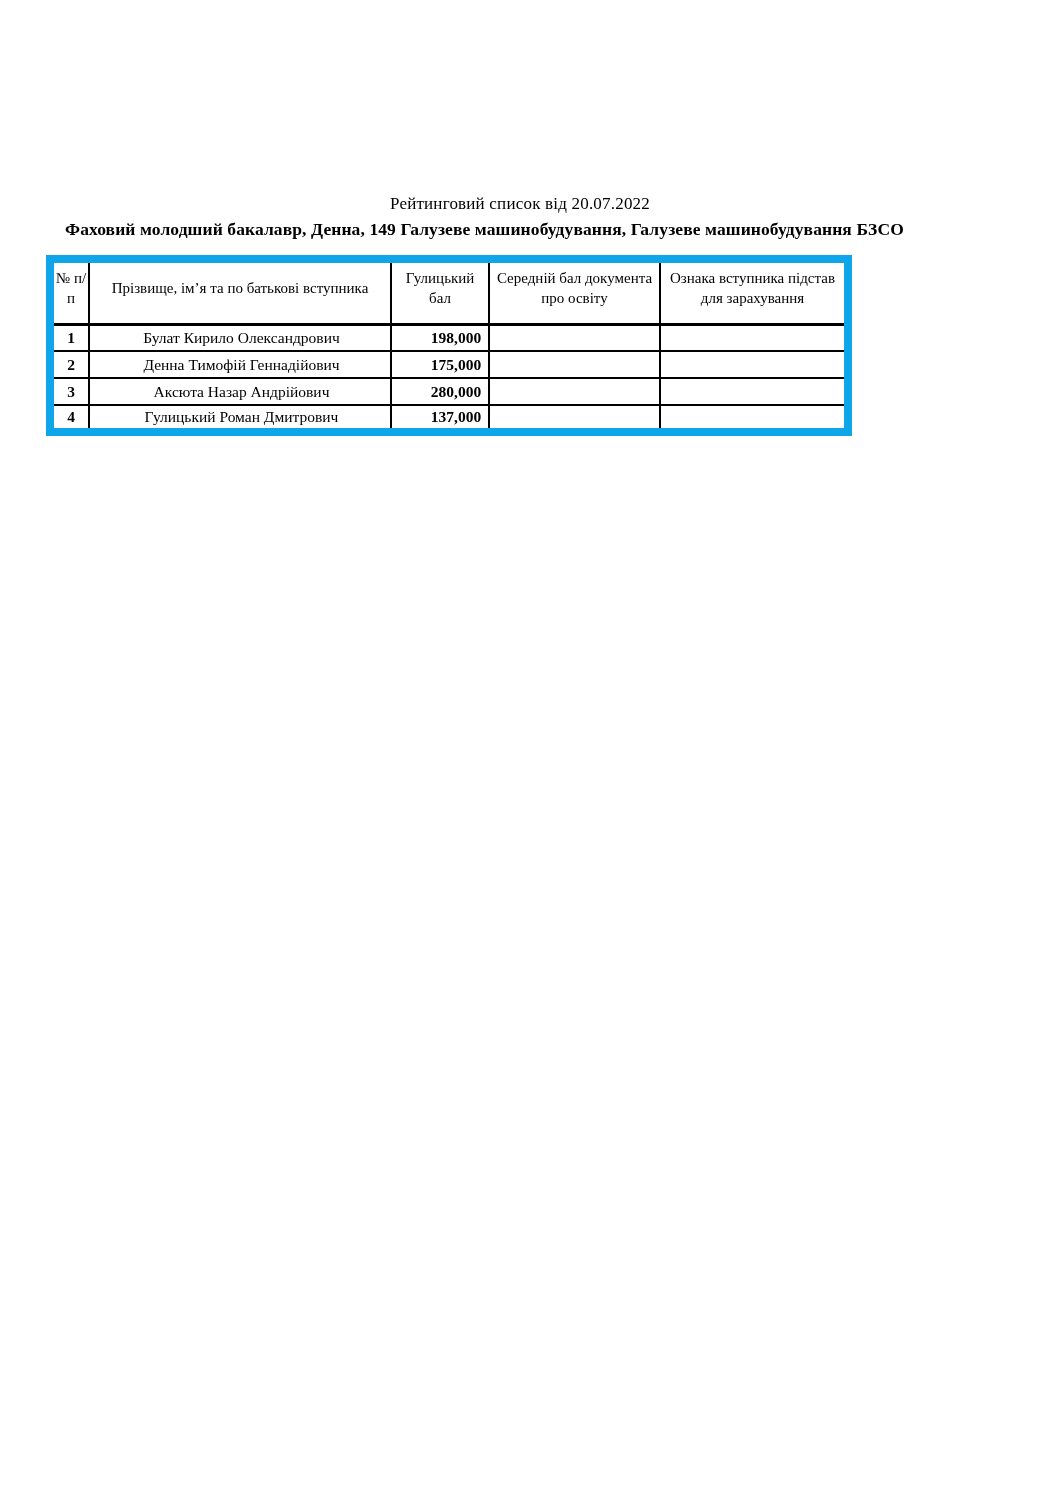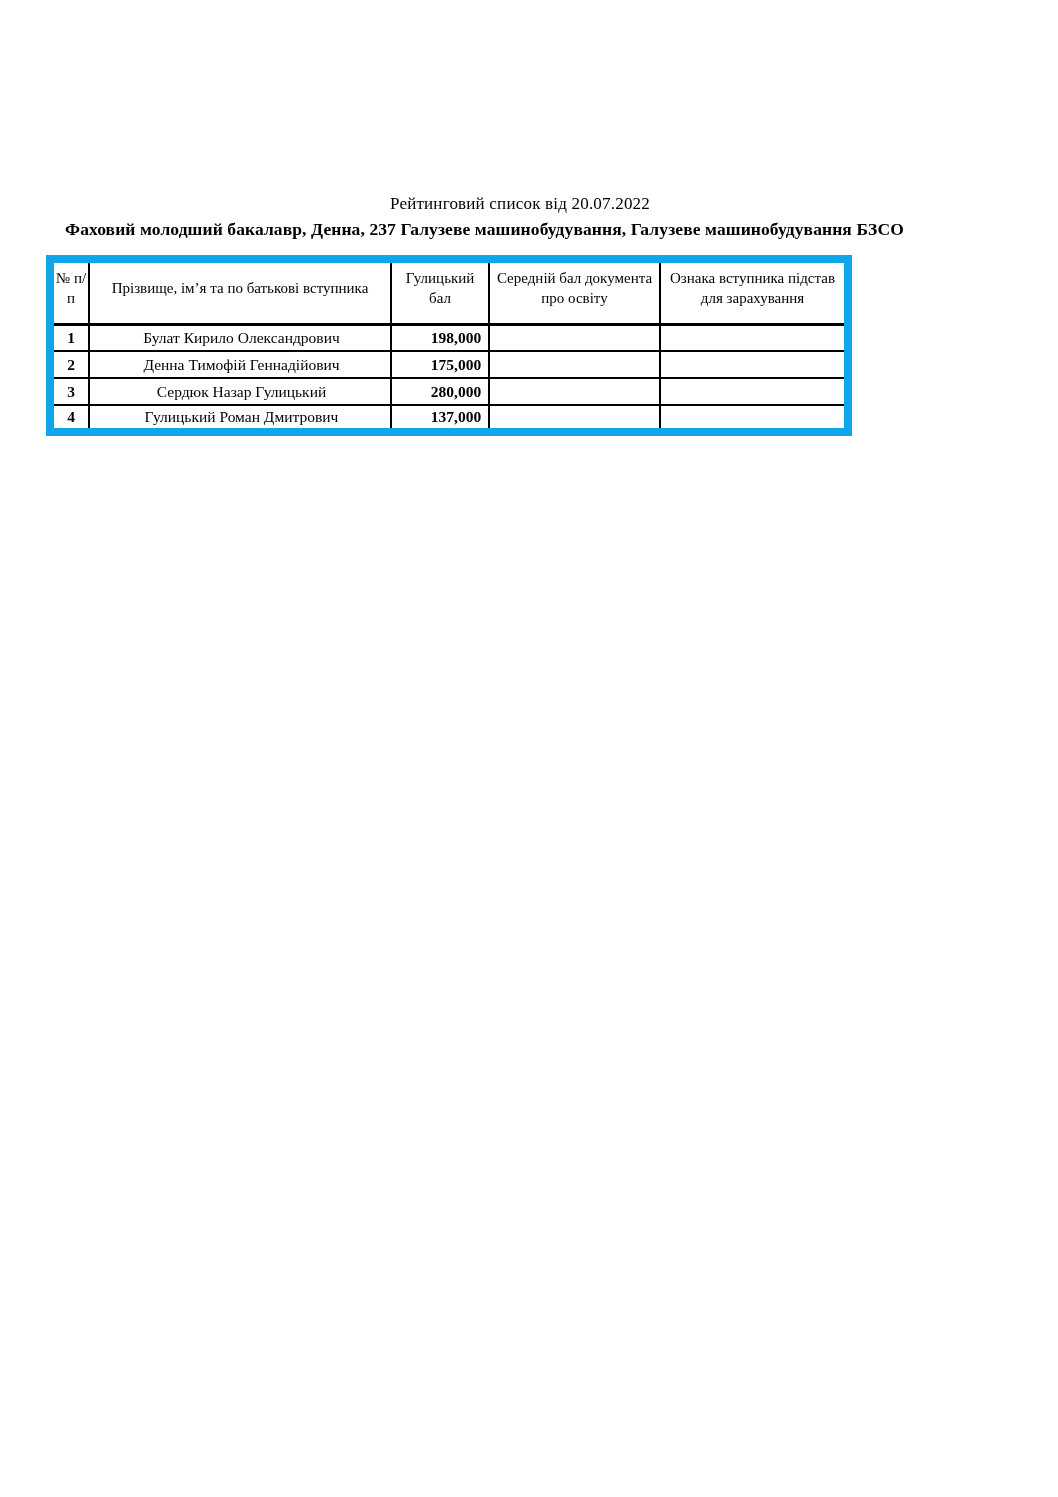--- a/index.html
+++ b/index.html
@@ -68,21 +68,21 @@
   td.cell-spec   { text-align: center; }
 </style>
 </head>
 <body>
 
 <div class="page">
   <div class="content">
 
     <div class="doc-title">Рейтинговий список від 20.07.2022</div>
 
-    <div class="doc-subtitle">Фаховий молодший бакалавр, Денна, 237 Галузеве машинобудування, Галузеве машинобудування БЗСО</div>
+    <div class="doc-subtitle">Фаховий молодший бакалавр, Денна, 149 Галузеве машинобудування, Галузеве машинобудування БЗСО</div>
 
     <table class="rating">
       <colgroup>
         <col style="width:39px">
         <col style="width:302px">
         <col style="width:98px">
         <col style="width:171px">
         <col style="width:188px">
       </colgroup>
       <thead>
@@ -104,21 +104,21 @@
         </tr>
         <tr>
           <td class="cell-num">2</td>
           <td class="cell-name">Денна Тимофій Геннадійович</td>
           <td class="cell-score">175,000</td>
           <td class="cell-avg"></td>
           <td class="cell-spec"></td>
         </tr>
         <tr>
           <td class="cell-num">3</td>
-          <td class="cell-name">Сердюк Назар Гулицький</td>
+          <td class="cell-name">Аксюта Назар Андрійович</td>
           <td class="cell-score">280,000</td>
           <td class="cell-avg"></td>
           <td class="cell-spec"></td>
         </tr>
         <tr>
           <td class="cell-num">4</td>
           <td class="cell-name">Гулицький Роман Дмитрович</td>
           <td class="cell-score">137,000</td>
           <td class="cell-avg"></td>
           <td class="cell-spec"></td>

